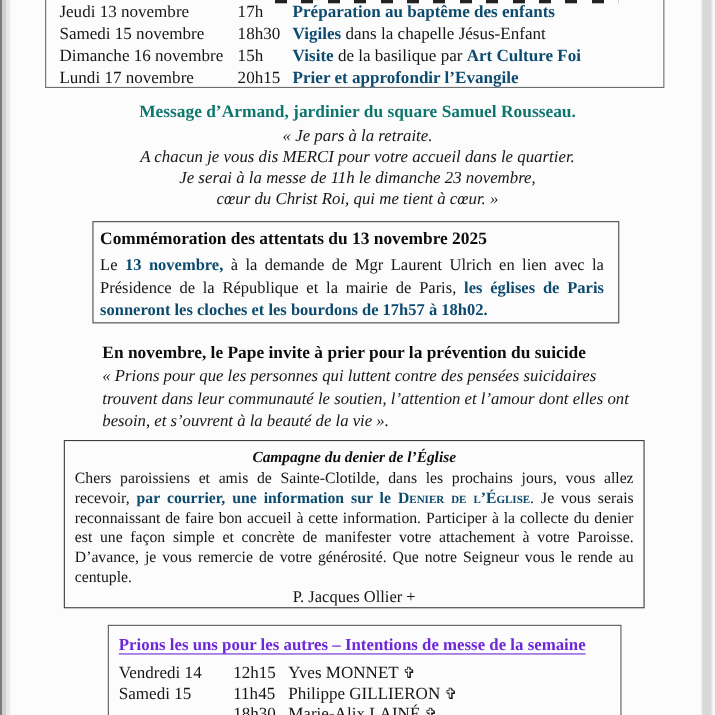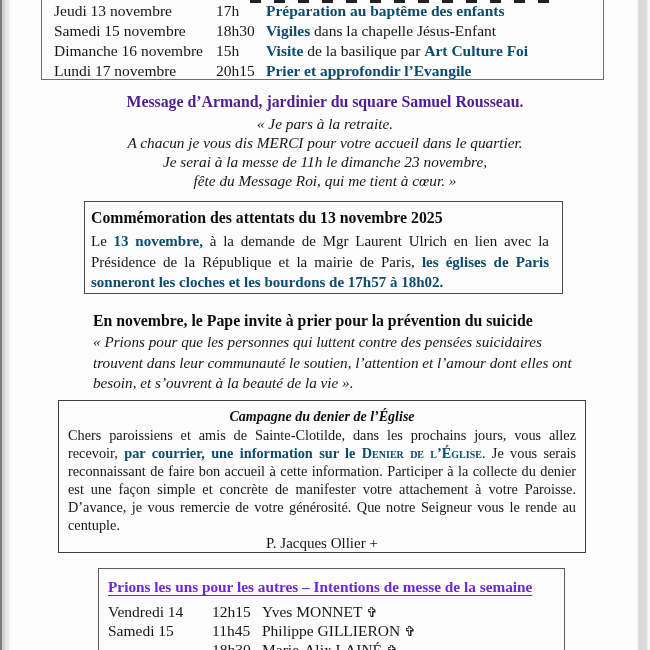--- a/index.html
+++ b/index.html
@@ -22,21 +22,21 @@
   
   .schedule-box{position:absolute;left:41px;top:-24px;width:563px;height:104px;
     box-sizing:border-box;border:1.5px solid #6e6e6e;background:transparent;}
   .schedule-rows{margin-top:24px;}
   .s-row{position:relative;height:20px;line-height:20px;font-size:15.5px;white-space:nowrap;}
   .s-day{position:absolute;left:12px;}
   .s-time{position:absolute;left:174px;}
   .s-desc{position:absolute;left:224px;}
   
   .armand{position:absolute;left:0;top:92px;width:650px;text-align:center;}
-  .armand-title{font-weight:bold;font-size:15.8px;line-height:19px;margin-bottom:3px;color:#4c1d95;}
+  .armand-title{font-weight:bold;font-size:15.8px;line-height:19px;margin-bottom:3px;color:#0f766e;}
   .armand-line{font-style:italic;font-size:15.3px;line-height:19px;}
   
   .commem-box{position:absolute;left:84px;top:201px;width:479px;height:93px;
     box-sizing:border-box;border:1.2px solid #4a4a4a;padding:6px 13px 0 6px;}
   .commem-title{font-weight:bold;font-size:15.8px;line-height:19px;color:#0d0d0d;}
   .commem-body{margin-top:4px;font-size:15px;line-height:20.5px;text-align:justify;}
   
   .pape{position:absolute;left:93px;top:311px;width:490px;}
   .pape-title{font-weight:bold;font-size:15.8px;line-height:19px;color:#0d0d0d;}
   .pape-quote{margin-top:2px;font-style:italic;font-size:15.2px;line-height:20.5px;}
@@ -90,21 +90,21 @@
         <span class="s-desc"><b>Prier et approfondir l’Evangile</b><span></span><b></b></span>
       </div>
     </div>
   </div>
 
   <div class="armand">
     <div class="armand-title">Message d’Armand, jardinier du square Samuel Rousseau.</div>
     <div class="armand-line">« Je pars à la retraite.</div>
     <div class="armand-line">A chacun je vous dis MERCI pour votre accueil dans le quartier.</div>
     <div class="armand-line">Je serai à la messe de 11h le dimanche 23 novembre,</div>
-    <div class="armand-line">fête du Message Roi, qui me tient à cœur. »</div>
+    <div class="armand-line">cœur du Christ Roi, qui me tient à cœur. »</div>
   </div>
 
   <div class="commem-box">
     <div class="commem-title">Commémoration des attentats du 13 novembre 2025</div>
     <div class="commem-body"><span>Le </span><b>13 novembre,</b><span> à la demande de Mgr Laurent Ulrich en lien avec la Présidence de la République et la mairie de Paris, </span><b>les églises de Paris sonneront les cloches et les bourdons de 17h57 à 18h02.</b></div>
   </div>
 
   <div class="pape">
     <div class="pape-title">En novembre, le Pape invite à prier pour la prévention du suicide</div>
     <div class="pape-quote">« Prions pour que les personnes qui luttent contre des pensées suicidaires trouvent dans leur communauté le soutien, l’attention et l’amour dont elles ont besoin, et s’ouvrent à la beauté de la vie ».</div>

